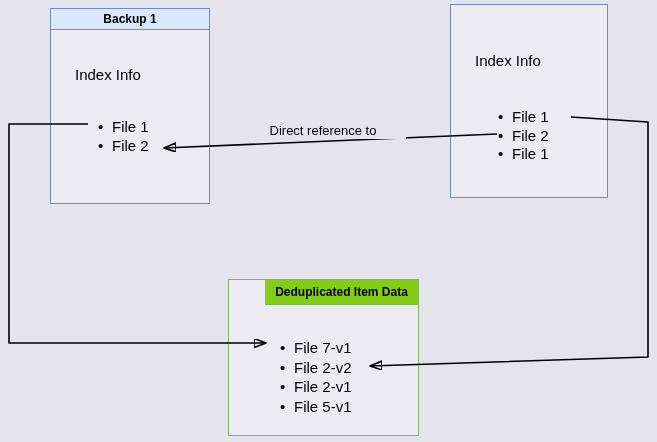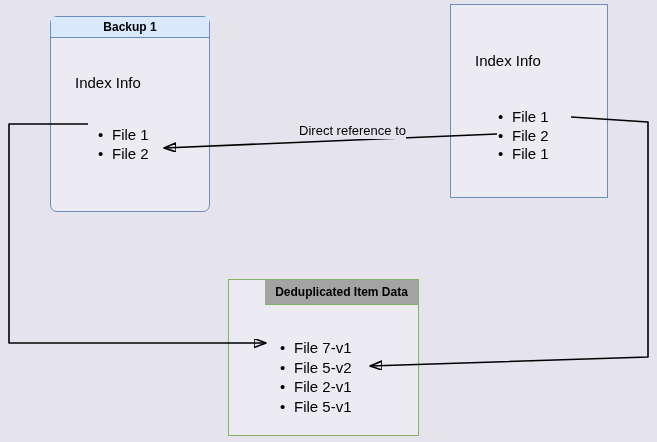--- a/index.html
+++ b/index.html
@@ -14,23 +14,23 @@
   
   .node { position:absolute; border:1px solid; background:rgba(255,255,255,0.25); }
   .node-blue  { border-color:#6c8ebf; }
   .node-green { border-color:#82b366; }
   .node-header {
     position:absolute; left:0; right:0; top:0;
     text-align:center; font-weight:bold; font-size:12px;
     border-bottom:1px solid;
   }
   .node-blue  .node-header { background:#dae8fc; border-color:#6c8ebf; height:20px; line-height:20px; }
-  .node-green .node-header { background:#a3a3a3; border-color:#82b366; height:24px; line-height:24px;margin-left:36px; }
+  .node-green .node-header { background:#84cc16; border-color:#82b366; height:24px; line-height:24px;margin-left:36px; }
 
-  #backup1 { left:50px;  top:16px;   width:158px; height:194px;border-radius:7px; }
+  #backup1 { left:50px;  top:8px;   width:158px; height:194px; }
   #backup2 { left:450px; top:4px;   width:156px; height:192px; }
   #dedup   { left:228px; top:279px; width:189px; height:155px; }
 
   .section-label { position:absolute; font-size:15px; line-height:15px; white-space:nowrap; }
   #backup1 .section-label { left:24px; top:58px; }
   #backup2 .section-label { left:24px; top:48px; }
 
   .file-list { position:absolute; }
   #backup1 .file-list { left:47px; top:108px; }
   #backup1 .file-row  { line-height:19px; }
@@ -41,21 +41,21 @@
 
   .file-row { display:flex; font-size:15px; white-space:nowrap; }
   .file-row .bullet { width:14px; flex:0 0 14px; }
 
   
   svg.edges { position:absolute; left:0; top:0; z-index:2; pointer-events:none; }
   svg.edges path { stroke:#000; stroke-width:1.6; fill:none; stroke-linejoin:round; }
 
   .edge-label {
     position:absolute; left:240px; top:123px; width:166px;
-    text-align:right; font-size:13px; line-height:15.5px;
+    text-align:center; font-size:13px; line-height:15.5px;
     background:#e5e4ec; z-index:3;
   }
 </style>
 </head>
 <body>
 
 <div class="canvas">
 
   <div class="node node-blue" id="backup1">
     <div class="node-header">Backup 1</div>
@@ -92,21 +92,21 @@
 
   <div class="node node-green" id="dedup">
     <div class="node-header">Deduplicated Item Data</div>
     <div class="file-list">
       <div class="file-row">
         <span class="bullet">•</span>
         <span>File 7-v1</span>
       </div>
       <div class="file-row">
         <span class="bullet">•</span>
-        <span>File 5-v2</span>
+        <span>File 2-v2</span>
       </div>
       <div class="file-row">
         <span class="bullet">•</span>
         <span>File 2-v1</span>
       </div>
       <div class="file-row">
         <span class="bullet">•</span>
         <span>File 5-v1</span>
       </div>
     </div>

